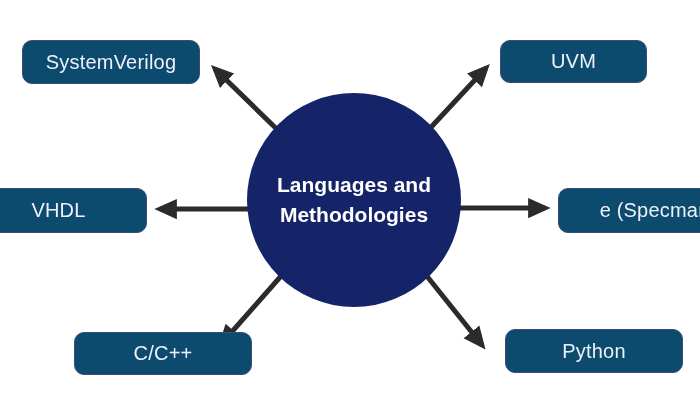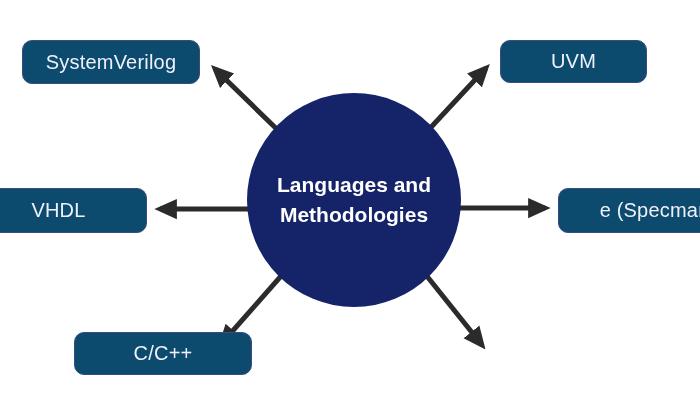--- a/index.html
+++ b/index.html
@@ -99,14 +99,17 @@
   </div>
 
   <div class="node-box node-e-specman">
     <span>e (Specman)</span>
   </div>
 
   <div class="node-box node-c-cpp">
     <span>C/C++</span>
   </div>
 
+  <div class="node-box node-python">
+    <span>Python</span>
+  </div>
 
 </div>
 
 </body></html>

